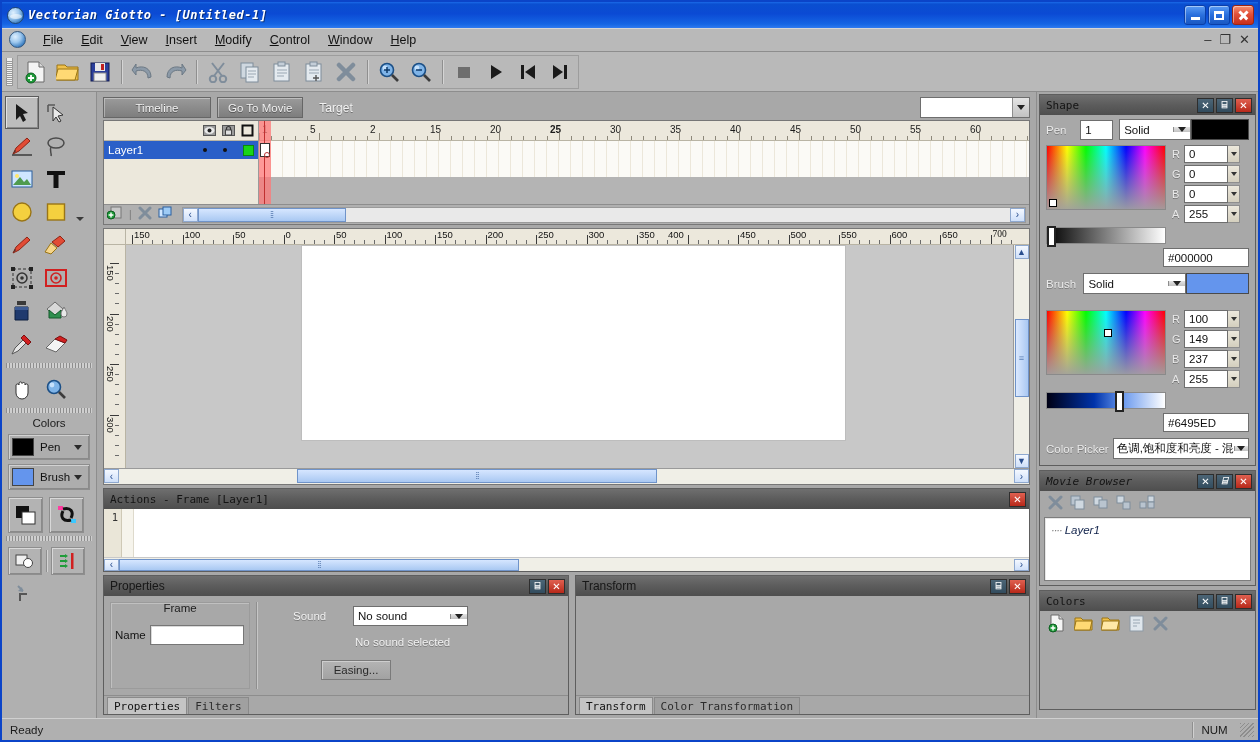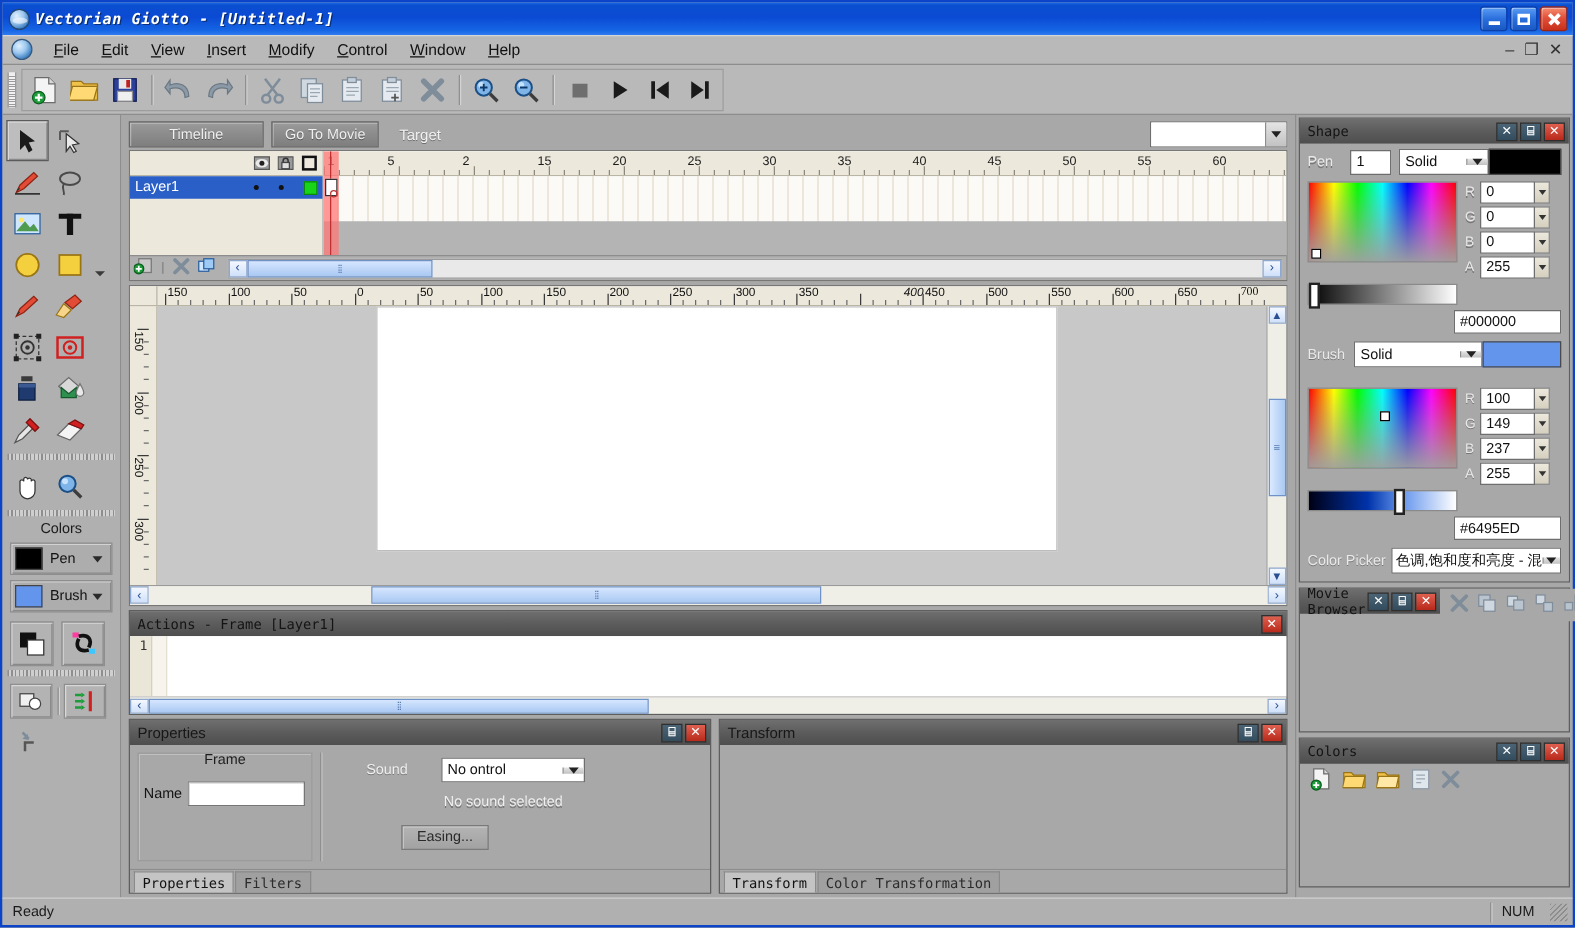--- a/index.html
+++ b/index.html
@@ -412,21 +412,21 @@
     width:86px;height:19px;background:#fff;border:1px solid #6e6e6e;margin-left:auto;
     font-size:11.5px;color:#111;padding-left:4px;display:flex;align-items:center;
   }
   .hexrow{display:flex;margin-bottom:6px;}
   .cp-row{display:flex;align-items:center;margin-top:2px;}
   .cp-row .lb{font-size:11.5px;color:#e9e9e9;text-shadow:0 1px 0 rgba(0,0,0,.3);margin-right:4px;}
   .cp-sel{
     flex:1;height:21px;border:1px solid #6e6e6e;background:#fff;display:flex;align-items:center;overflow:hidden;
   }
   .cp-sel .val{flex:1;padding-left:3px;font-size:11.5px;color:#111;white-space:nowrap;}
-  .mb-panel{margin-top:4px;display:flex;flex-direction:row;}
+  .mb-panel{margin-top:4px;display:flex;flex-direction:column;font-style:italic;}
   .mb-toolbar{
     height:26px;display:flex;align-items:center;gap:7px;padding-left:8px;background:#a8a8a8;
   }
   .mb-tree{
     flex:1;background:#fff;border:1px solid #7d7d7d;margin:0 4px 4px 4px;
     box-shadow:inset 1px 1px 0 #e6e6e6;padding:6px 0 0 6px;min-height:0;
   }
   .tree-item{display:flex;align-items:center;font-size:11.5px;color:#10224a;}
   .tree-dash{color:#777;letter-spacing:-1px;margin-right:3px;font-size:11px;}
   .lib-panel{margin-top:4px;display:flex;flex-direction:column;flex:1;min-height:0;}
@@ -887,21 +887,21 @@
                 <div class="tick" style="left: 720px;"></div>
                 <div class="tick" style="left: 732px; height: 4px; top: 15px;"></div>
                 <div class="tick" style="left: 744px; height: 4px; top: 15px;"></div>
                 <div class="tick" style="left: 756px; height: 4px; top: 15px;"></div>
                 <div class="tick" style="left: 768px; height: 4px; top: 15px;"></div>
                 <div class="num" style="left: 3px;">1</div>
                 <div class="num" style="left: 51px;">5</div>
                 <div class="num" style="left: 111px;">2</div>
                 <div class="num" style="left: 171px;">15</div>
                 <div class="num" style="left: 231px;">20</div>
-                <div class="num" style="left: 291px;">25</div>
+                <div class="num" style="left: 291px; font-weight: bold;">25</div>
                 <div class="num" style="left: 351px;">30</div>
                 <div class="num" style="left: 411px;">35</div>
                 <div class="num" style="left: 471px;">40</div>
                 <div class="num" style="left: 531px;">45</div>
                 <div class="num" style="left: 591px;">50</div>
                 <div class="num" style="left: 651px;">55</div>
                 <div class="num" style="left: 711px;">60</div>
               </div>
             <div class="frames-bg"></div>
             <div class="frames-grey"></div>
@@ -1004,21 +1004,21 @@
               <div class="min" style="left: 480.7px;"></div>
               <div class="min" style="left: 490.8px;"></div>
               <div class="min" style="left: 500.9px;"></div>
               <div class="maj" style="left: 511px;"></div>
               <div class="lab" style="left: 513px;">350</div>
               <div class="min" style="left: 521.1px;"></div>
               <div class="min" style="left: 531.2px;"></div>
               <div class="min" style="left: 541.3px;"></div>
               <div class="min" style="left: 551.4px;"></div>
               <div class="maj" style="left: 561.5px;"></div>
-              <div class="lab" style="left: 597px; font-style: italic;">400</div>
+              <div class="lab" style="left: 542px;">400</div>
               <div class="min" style="left: 571.6px;"></div>
               <div class="min" style="left: 581.7px;"></div>
               <div class="min" style="left: 591.8px;"></div>
               <div class="min" style="left: 601.9px;"></div>
               <div class="maj" style="left: 612px;"></div>
               <div class="lab" style="left: 614px;">450</div>
               <div class="min" style="left: 622.1px;"></div>
               <div class="min" style="left: 632.2px;"></div>
               <div class="min" style="left: 642.3px;"></div>
               <div class="min" style="left: 652.4px;"></div>
@@ -1132,21 +1132,21 @@
               <div class="row">
                 <label>Name</label>
                 <div class="txtfld"></div>
               </div>
             </div>
             <div class="vsep"></div>
             <div class="sound-area">
               <div class="sound-row">
                 <span class="lb">Sound</span>
                 <div class="select">
-                  <span class="val">No ontrol</span>
+                  <span class="val">No sound</span>
                   <span class="combo-arrow"></span>
                 </div>
               </div>
               <div class="nosel">No sound selected</div>
               <div class="easing">Easing...</div>
             </div>
           </div>
           <div class="tabs">
             <div class="tab active">Properties</div>
             <div class="tab">Filters</div>

